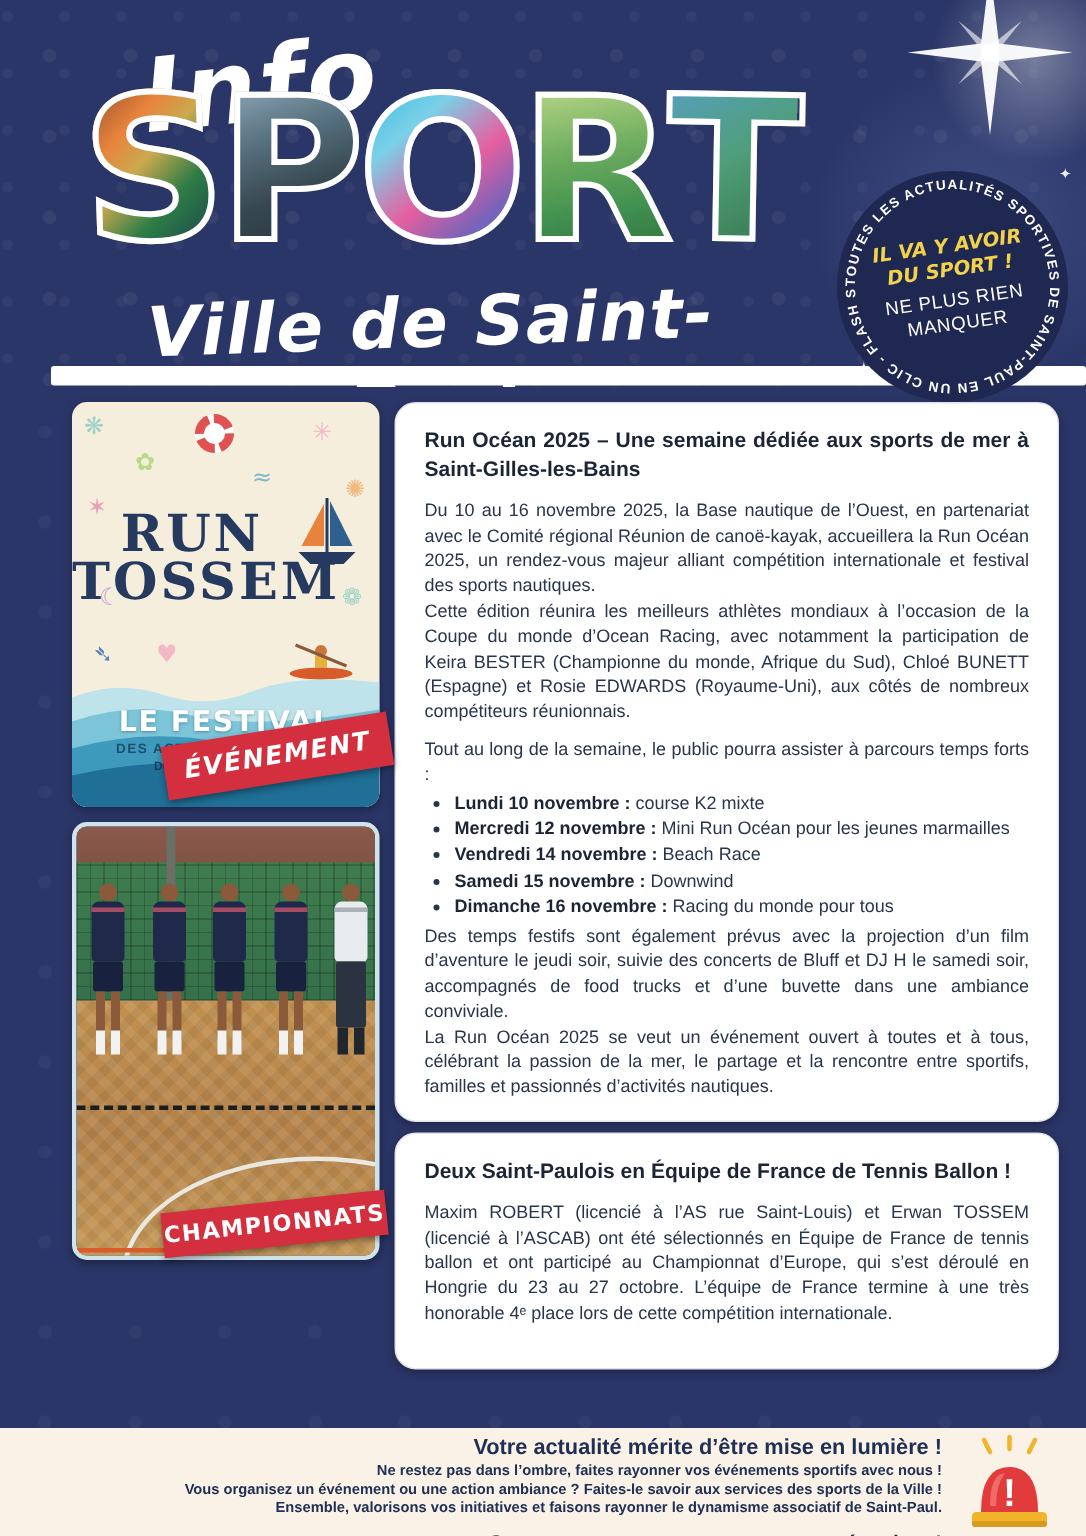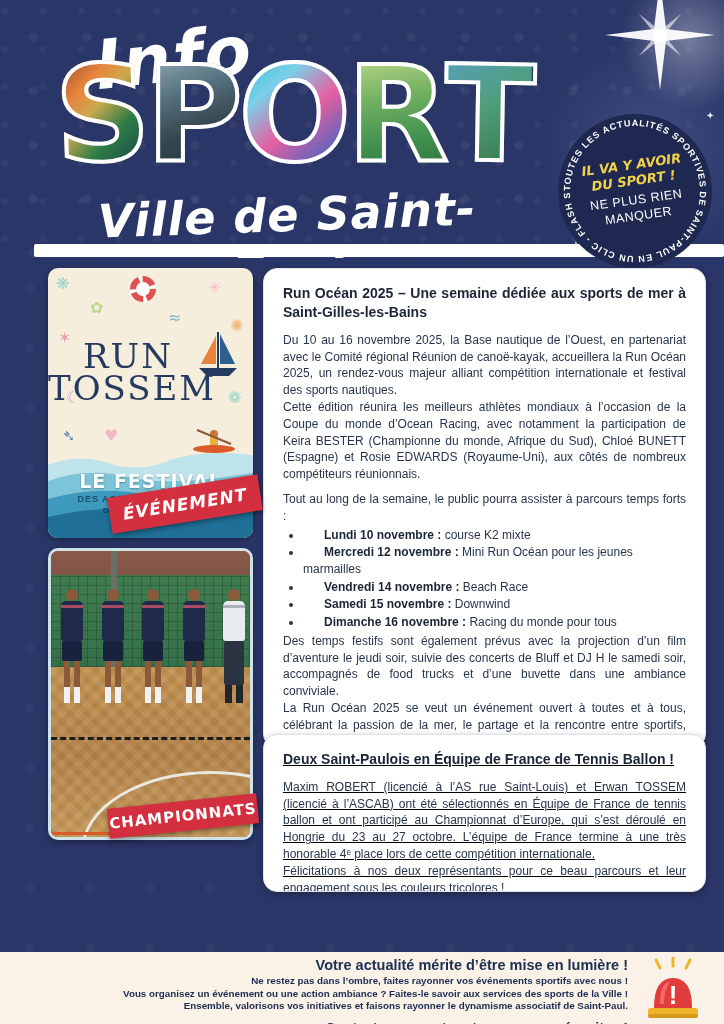--- a/index.html
+++ b/index.html
@@ -62,21 +62,21 @@
     background-size:60px 60px; }
 
   
   .poster { position:absolute; left:48px; top:10px; width:205px; height:270px;
     background:#f6eedd; border-radius:10px; overflow:visible; box-shadow:0 2px 6px rgba(0,0,0,.35); }
   .poster-inner { position:absolute; inset:0; border-radius:10px; overflow:hidden; }
   .deco { position:absolute; font-size:16px; font-family:"DejaVu Sans", sans-serif; }
   .lifering { position:absolute; left:82px; top:8px; width:26px; height:26px; border-radius:50%;
     border:6px dashed #e05252; background:#fff; }
   .run-title { position:absolute; left:0; top:72px; width:160px; text-align:center;
-    color:#253a5e; font-weight:400; font-size:34px; line-height:.95; letter-spacing:2px;
+    color:#253a5e; font-weight:700; font-size:34px; line-height:.95; letter-spacing:2px;
     font-family:"DejaVu Serif", serif; }
   .sailboat { position:absolute; right:14px; top:62px; }
   .kayak { position:absolute; right:16px; top:158px; }
   .waves { position:absolute; left:0; bottom:0; width:205px; height:95px; }
   .festival-block { position:absolute; left:0; bottom:14px; width:205px; text-align:center; z-index:2; }
   .festival-title { color:#ffffff; font-weight:900; font-size:19px; letter-spacing:1px;
     font-family:"DejaVu Sans", sans-serif; text-shadow:0 1px 2px rgba(0,60,90,.4); }
   .festival-sub { color:#1d4f6e; font-weight:700; font-size:9px; letter-spacing:1px; margin-top:2px; }
   .festival-dates { color:#15405c; font-weight:700; font-size:8px; margin-top:2px; }
   .festival-loc { color:#15405c; font-weight:700; font-size:7px; margin-top:1px; }
@@ -129,28 +129,28 @@
   .person.coach .band { background:#9aa3ad; }
   .person.coach .shorts { top:52px; height:44px; background:#2c3340; }
   .person.coach .shoeL,.person.coach .shoeR { position:absolute; top:96px; width:7px; height:18px; background:#20262e; }
   .person.coach .shoeL { left:6px; } .person.coach .shoeR { left:17px; }
 
   
   .card { position:absolute; left:263px; width:443px; background:#ffffff;
     border:1px solid #e1e1ea; border-radius:14px; padding:15px 19px; overflow:hidden;
     box-shadow:0 2px 6px rgba(0,0,0,.3); }
   .card1 { top:10px; height:480px; }
-  .card2 { top:476px; height:158px;text-decoration:underline; }
+  .card2 { top:497px; height:158px; }
   .card h2 { font-size:14px; font-weight:700; color:#1b2535; line-height:1.35;
     text-align:justify; margin-bottom:10px; }
   .card p { font-size:12px; color:#28354c; line-height:1.4; text-align:justify; }
   .card p.gap { margin-top:8px; }
   .card ul { margin:2px 0 2px 6px; padding-left:14px; }
   .card li { font-size:12px; color:#28354c; line-height:1.45; }
-  .card li b { color:#1b2535;margin-left:21px; }
+  .card li b { color:#1b2535; }
 
   
   .footer { position:absolute; top:952px; left:0; width:724px; height:88px;
     background:#faf2e7; }
   .footer-text { position:absolute; right:96px; top:5px; width:560px; text-align:right;
     color:#203055; }
   .f-head { font-size:14.5px; font-weight:700; }
   .f-small { font-size:9.8px; font-weight:700; line-height:1.3; margin-top:2px; }
   .f-cta { font-size:14px; font-weight:700; margin-top:6px; }
   .f-cta .hand { color:#f0b42a; font-size:15px; margin-right:4px; }
@@ -323,21 +323,20 @@
       <li><b>Samedi 15 novembre :</b><span> Downwind</span></li>
       <li><b>Dimanche 16 novembre :</b><span> Racing du monde pour tous</span></li>
     </ul>
     <p>Des temps festifs sont également prévus avec la projection d’un film d’aventure le jeudi soir, suivie des concerts de Bluff et DJ H le samedi soir, accompagnés de food trucks et d’une buvette dans une ambiance conviviale.</p>
     <p>La Run Océan 2025 se veut un événement ouvert à toutes et à tous, célébrant la passion de la mer, le partage et la rencontre entre sportifs, familles et passionnés d’activités nautiques.</p>
   </div>
 
   <div class="card card2">
     <h2>Deux Saint-Paulois en Équipe de France de Tennis Ballon !</h2>
     <p>Maxim ROBERT (licencié à l’AS rue Saint-Louis) et Erwan TOSSEM (licencié à l’ASCAB) ont été sélectionnés en Équipe de France de tennis ballon et ont participé au Championnat d’Europe, qui s’est déroulé en Hongrie du 23 au 27 octobre. L’équipe de France termine à une très honorable 4ᵉ place lors de cette compétition internationale.</p>
-    <p>Félicitations à nos deux représentants pour ce beau parcours et leur engagement sous les couleurs tricolores !</p>
   </div>
 </div>
 
 <div class="footer">
   <div class="footer-text">
     <div class="f-head">Votre actualité mérite d’être mise en lumière !</div>
     <div class="f-small">Ne restez pas dans l’ombre, faites rayonner vos événements sportifs avec nous !</div>
     <div class="f-small" style="margin-top:0;">Vous organisez un événement ou une action ambiance ? Faites-le savoir aux services des sports de la Ville !</div>
     <div class="f-small" style="margin-top:0;">Ensemble, valorisons vos initiatives et faisons rayonner le dynamisme associatif de Saint-Paul.</div>
     <div class="f-cta"><span class="hand">☛</span><span>Contactez-nous et partageons vos réussites !</span></div>

